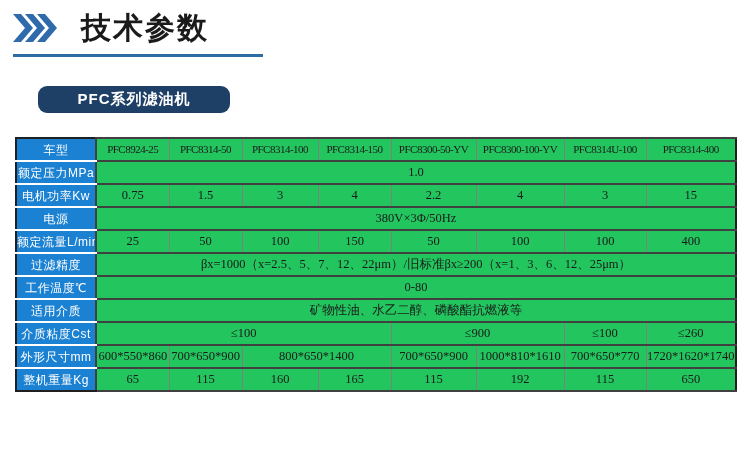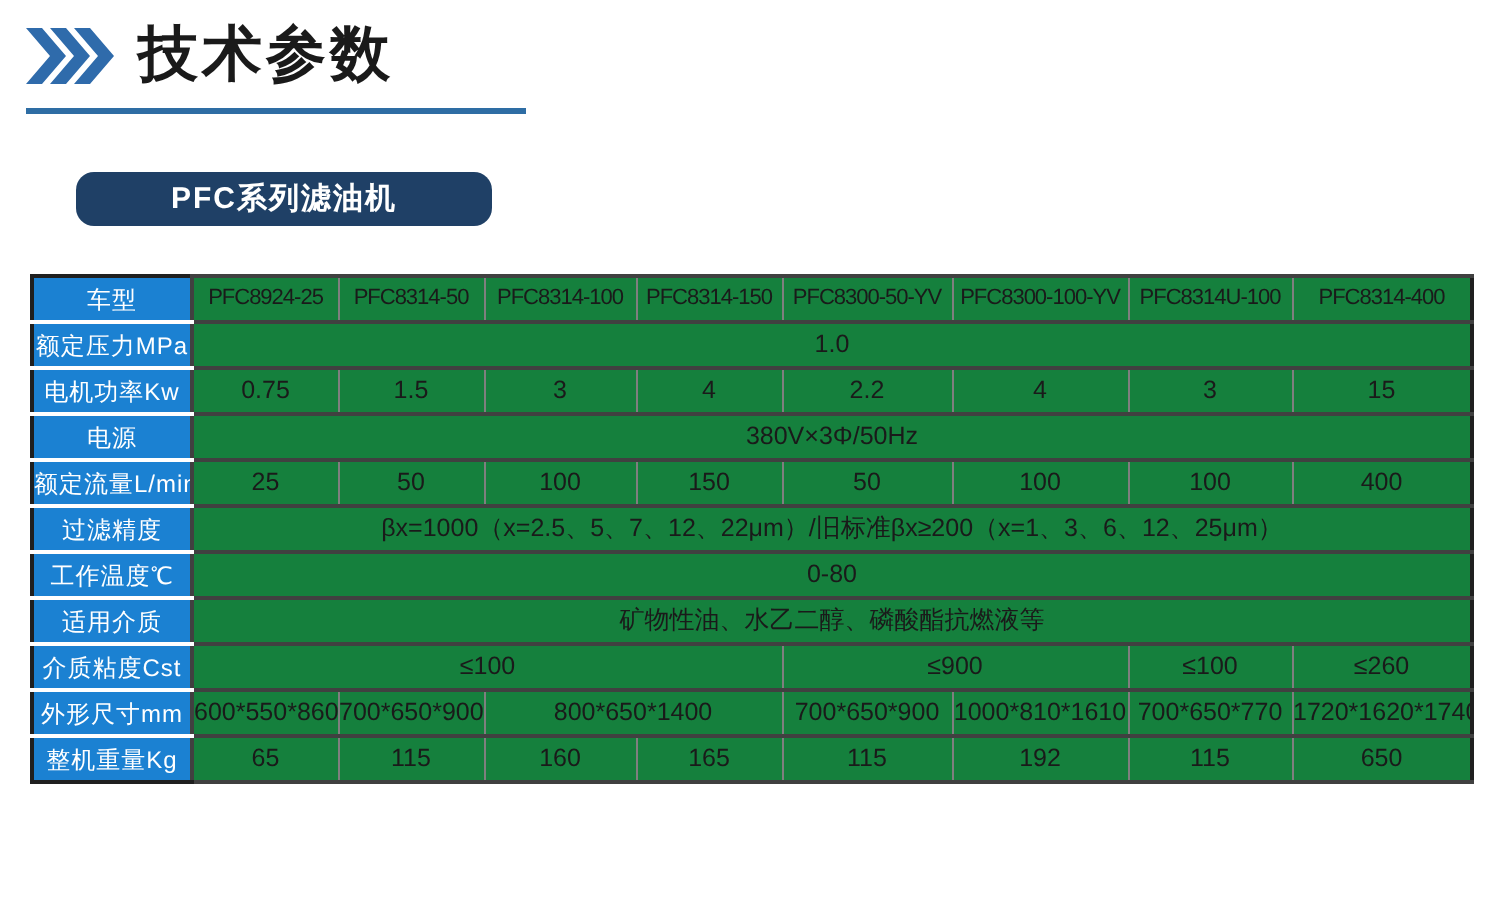--- a/index.html
+++ b/index.html
@@ -6,36 +6,36 @@
   html, body {
     width: 750px; height: 450px;
     background: #ffffff;
     font-family: "Liberation Sans", sans-serif;
     overflow: hidden;
     position: relative;
   }
   
   .title-block {
     position: absolute; top: 10px; left: 13px;
-    display: flex; align-items: center; gap: 12px;
+    display: flex; align-items: center; gap: 24px;
   }
   .chevrons { display: flex; align-items: center; }
   .page-title {
     font-size: 30px; font-weight: 600; color: #1a1a1a;
     letter-spacing: 2px;
     line-height: 1.2;
   }
   .title-underline {
     position: absolute; top: 54px; left: 13px;
     width: 250px; height: 3px; background: #2e6da4;
   }
   
   .series-badge {
     position: absolute; top: 86px; left: 38px;
-    width: 208px; height: 27px;
+    width: 192px; height: 27px;
     background: #1f4066;
     border-radius: 9px;
     color: #ffffff;
     font-size: 15px; font-weight: bold; letter-spacing: 1px;
     display: flex; align-items: center; justify-content: center;
     cursor: pointer;
   }
   
   table.spec {
     position: absolute; top: 137px; left: 15px;
@@ -44,25 +44,25 @@
     table-layout: fixed;
     border: 2px solid #1f1f1f;
   }
   table.spec td, table.spec th {
     height: 23px;
     text-align: center; vertical-align: middle;
     border-top: 2px solid #404040;
     border-bottom: 2px solid #404040;
     border-left: 1px solid #7f7f7f;
     border-right: 1px solid #7f7f7f;
-    font-family: Liberation Sans, sans-serif;
+    font-family: Liberation Serif, serif;
     font-size: 12.5px; font-weight: normal; color: #1a1a1a;
     white-space: nowrap; overflow: hidden;
     line-height: 1;
-    background: #15803d;
+    background: #22c55e;
   }
   table.spec th.model {
     font-size: 11px; letter-spacing: -0.5px;
   }
   table.spec td.lbl, table.spec th.lbl {
     background: #1b81d2;
     color: #ffffff;
     font-family: "Liberation Sans", sans-serif;
     font-size: 12px; letter-spacing: 0.5px;
     border-top: 2px solid #ffffff;

